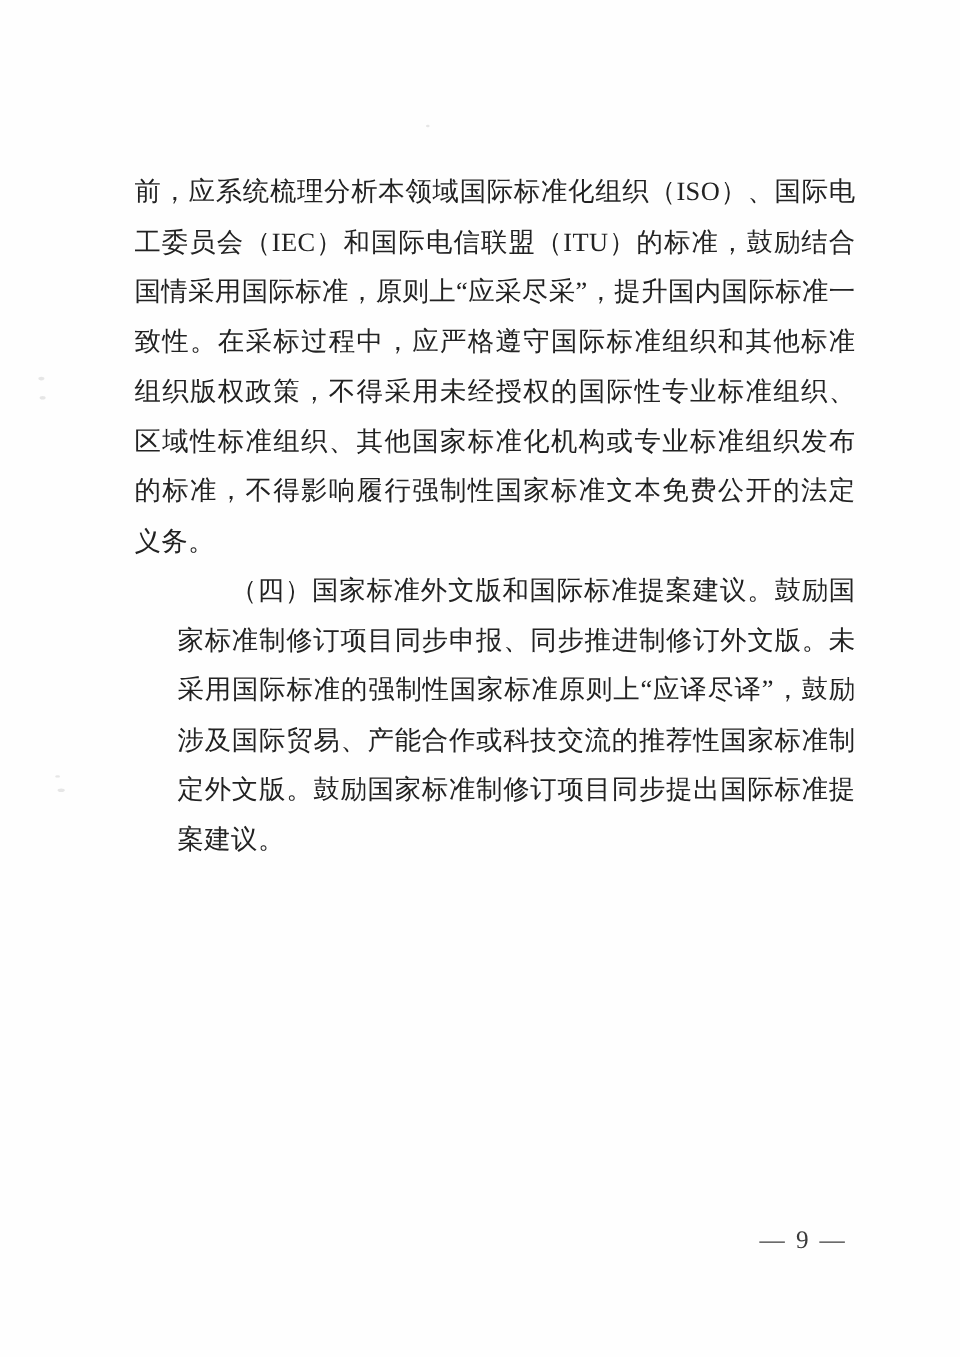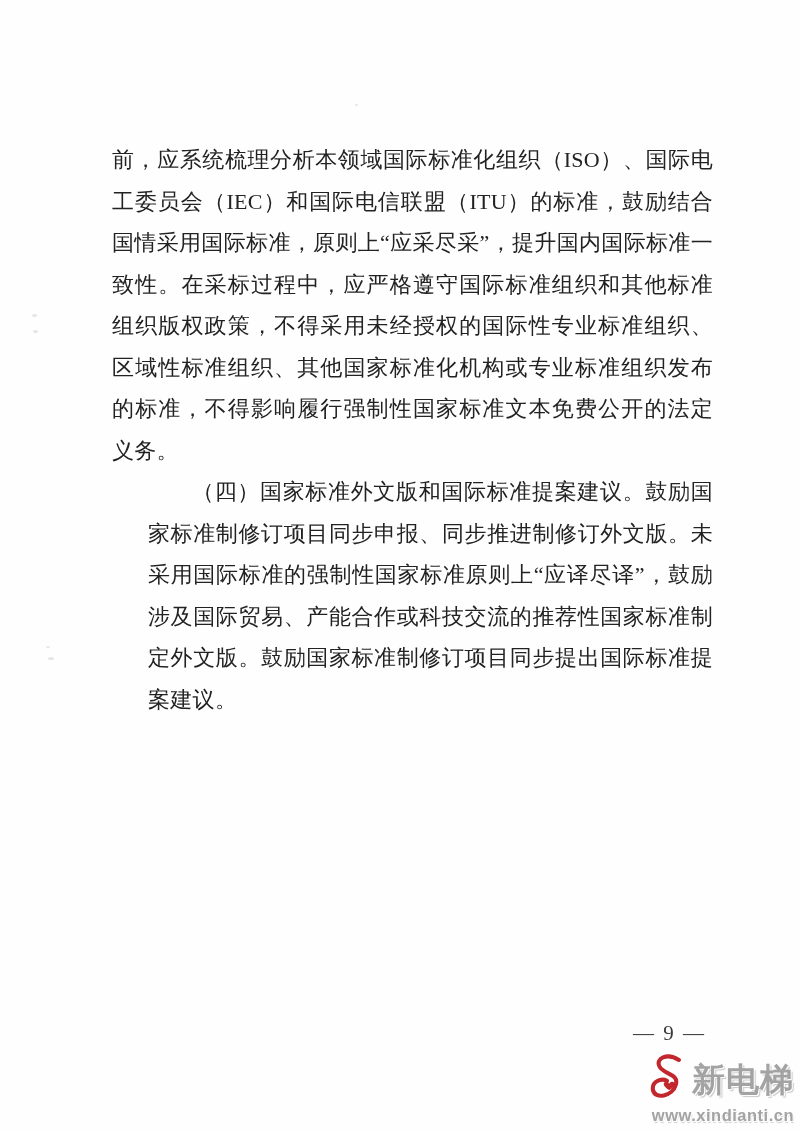--- a/index.html
+++ b/index.html
@@ -89,30 +89,20 @@
 
 <div class="page">
 
   <div class="body-text">
     <p>前，应系统梳理分析本领域国际标准化组织（ISO）、国际电工委员会（IEC）和国际电信联盟（ITU）的标准，鼓励结合国情采用国际标准，原则上“应采尽采”，提升国内国际标准一致性。在采标过程中，应严格遵守国际标准组织和其他标准组织版权政策，不得采用未经授权的国际性专业标准组织、区域性标准组织、其他国家标准化机构或专业标准组织发布的标准，不得影响履行强制性国家标准文本免费公开的法定义务。</p>
     <p class="indent">（四）国家标准外文版和国际标准提案建议。鼓励国家标准制修订项目同步申报、同步推进制修订外文版。未采用国际标准的强制性国家标准原则上“应译尽译”，鼓励涉及国际贸易、产能合作或科技交流的推荐性国家标准制定外文版。鼓励国家标准制修订项目同步提出国际标准提案建议。</p>
   </div>
 
   <div class="page-number">— 9 —</div>
 
-  <div class="watermark">
-    <div class="wm-top">
-      <svg class="wm-logo" viewBox="0 0 60 70" xmlns="http://www.w3.org/2000/svg">
-        <path d="M46,8 C30,-2 14,6 20,17 C26,28 46,26 42,41 C38,57 13,62 11,48 C9.5,37 22,32 30,36" fill="none" stroke="#c1272d" stroke-width="5.5" stroke-linecap="round"></path>
-        <path d="M33,40 c-2.5,-5 -9,-2.5 -7,2 c1.5,3.5 7,6.5 7,6.5 c0,0 5.5,-3 7,-6.5 c2,-4.5 -4.5,-7 -7,-2 z" fill="#c1272d"></path>
-      </svg>
-      <span class="wm-brand">新电梯</span>
-    </div>
-    <div class="wm-url">www.xindianti.cn</div>
-  </div>
 
   <span class="speck s1"></span>
   <span class="speck s2"></span>
   <span class="speck s3"></span>
   <span class="speck s4"></span>
   <span class="speck s5"></span>
 
 </div>
 
 </body></html>

